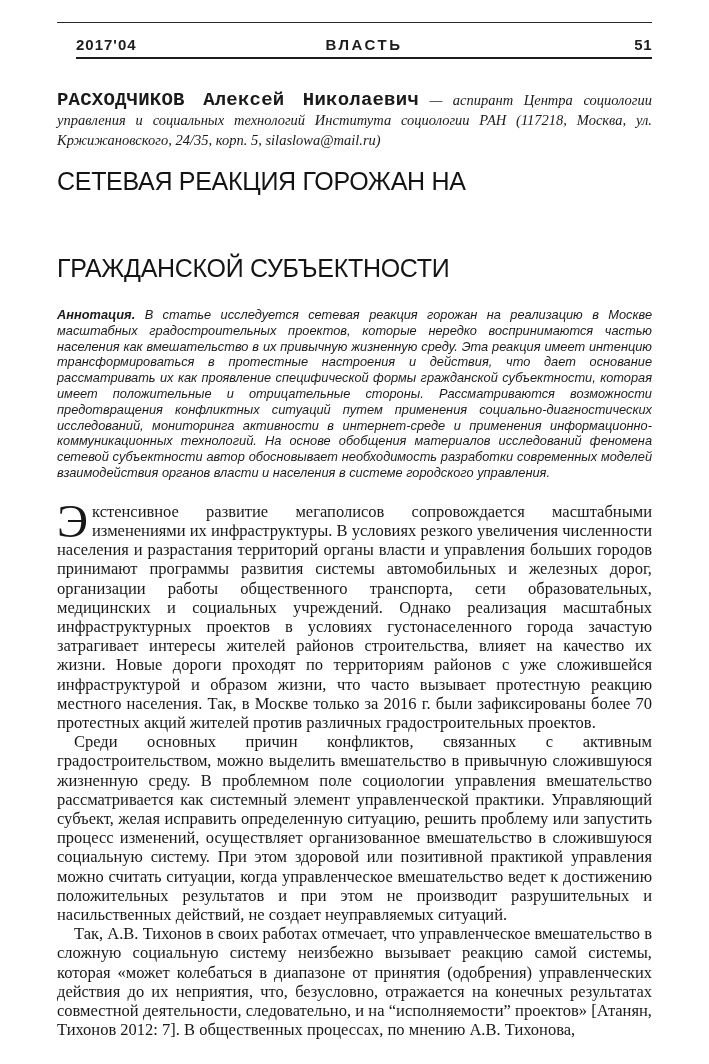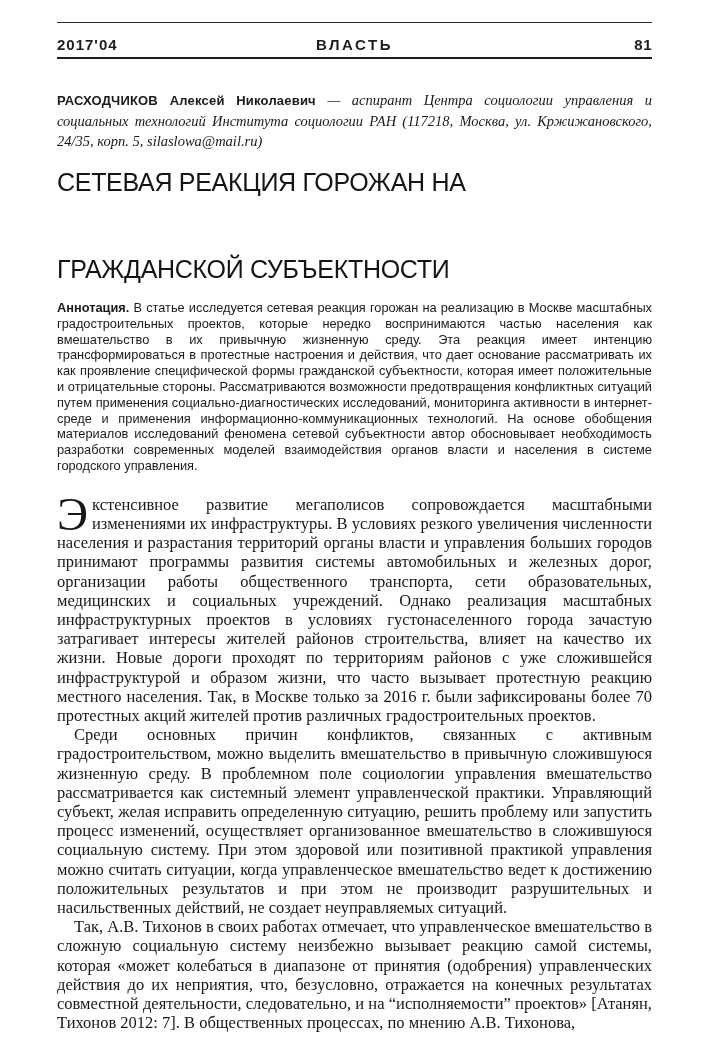--- a/index.html
+++ b/index.html
@@ -23,55 +23,57 @@
     display: grid;
     grid-template-columns: 1fr auto 1fr;
     align-items: end;
     height: 36px;
     padding-bottom: 4px;
     border-bottom: 2.5px solid #1d1d1d;
     font-family: "Liberation Sans", sans-serif;
     font-size: 15px;
     font-weight: 600;
     color: #1d1d1d;
+    margin-left: 19px;
   }
   .running-head .issue { justify-self: start; letter-spacing: 1px; }
   .running-head .journal { justify-self: center; letter-spacing: 2.5px; }
   .running-head .pageno { justify-self: end; letter-spacing: 0.5px; }
   
   .author-block {
     margin-top: 31px;
     font-family: "Liberation Serif", serif;
     font-style: italic;
     font-size: 14.5px;
     line-height: 20px;
     text-align: justify;
     color: #1a1a1a;
   }
   .author-name {
-    font-family: Liberation Sans, sans-serif;
+    font-family: Liberation Mono, monospace;
     font-style: normal;
     font-weight: bold;
-    font-size: 13px;
+    font-size: 19px;
     letter-spacing: 0.2px;
   }
   
   .article-title {
     margin-top: 17px;
     font-family: "Liberation Sans", sans-serif;
     font-weight: normal;
     font-size: 25px;
     line-height: 29px;
     letter-spacing: -0.3px;
     color: #141414;
   }
   
   .abstract-block {
-    margin-top: 16px;
+    margin-top: 24px;
     font-family: "Liberation Sans", sans-serif;
+    font-style: italic;
     font-size: 12.8px;
     line-height: 15.8px;
     text-align: justify;
     color: #1b1b1b;
     hyphens: auto; -webkit-hyphens: auto;
   }
   .abstract-label, .keywords-label { font-weight: bold; }
   
   .body-text {
     margin-top: 21px;
@@ -97,21 +99,21 @@
 </head>
 <body>
 
 <div class="page">
 
   <div class="rule-top"></div>
 
   <header class="running-head">
     <span class="issue">2017'04</span>
     <span class="journal">ВЛАСТЬ</span>
-    <span class="pageno">81</span>
+    <span class="pageno">51</span>
   </header>
 
   <section class="author-block">
     <span class="author-name">РАСХОДЧИКОВ Алексей Николаевич</span>
     <span>— аспирант Центра социологии управления и социальных технологий Института социологии РАН (117218, Москва, ул. Кржижановского, 24/35, корп. 5, silaslowa@mail.ru)</span>
   </section>
 
   <h1 class="article-title">
     <span>СЕТЕВАЯ РЕАКЦИЯ ГОРОЖАН НА</span><br>
     <br>

